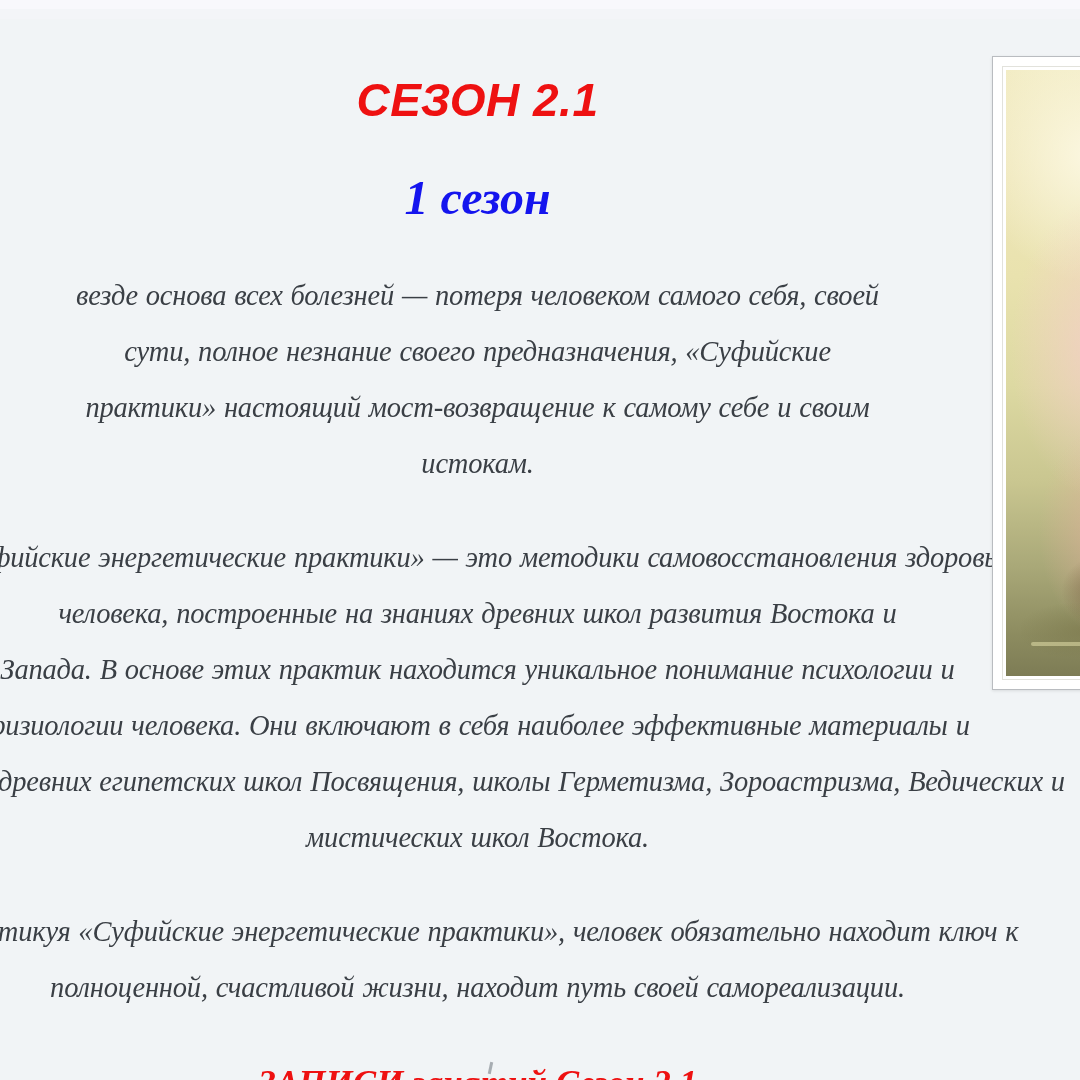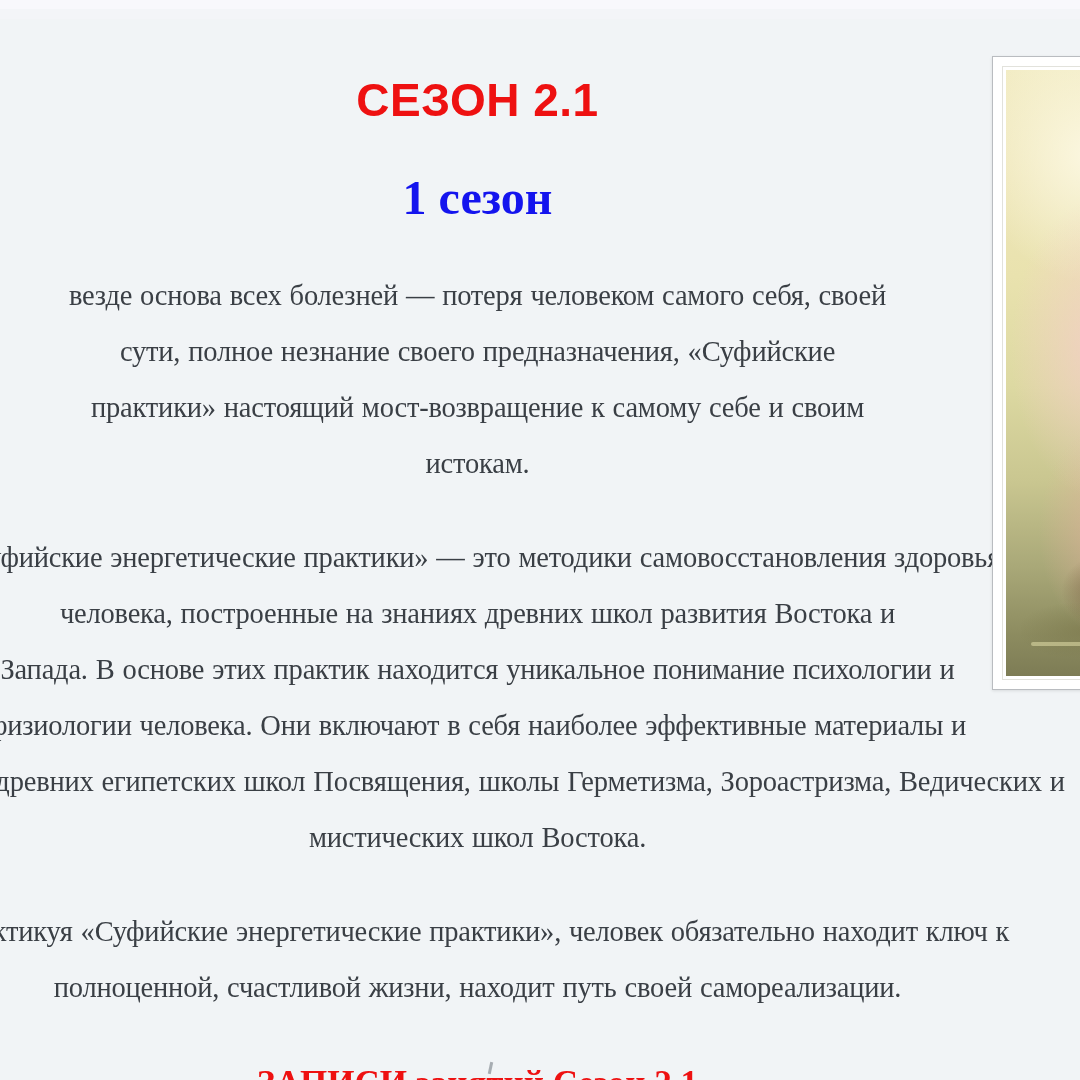--- a/index.html
+++ b/index.html
@@ -13,20 +13,21 @@
     background: #f1f4f6;
     font-family: "Liberation Serif", "DejaVu Serif", serif;
   }
 
   #page {
     position: relative;
     width: 1080px;
     height: 1080px;
     background: #f1f4f6;
     overflow: hidden;
+    font-style: italic;
   }
 
   
   #top-band {
     position: absolute;
     top: 0; left: 0;
     width: 1080px;
     height: 9px;
     background: #f8f8fc;
   }

